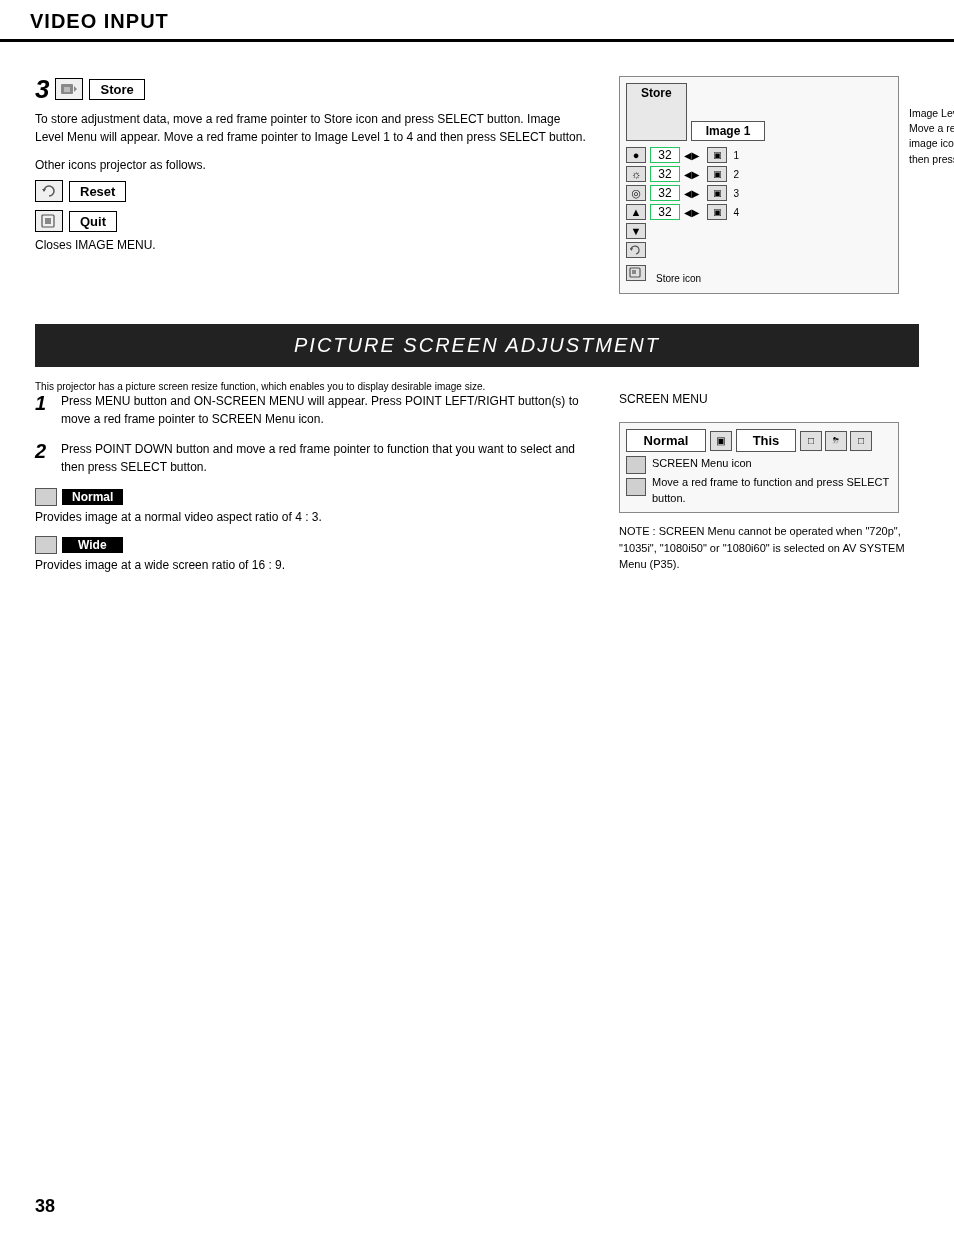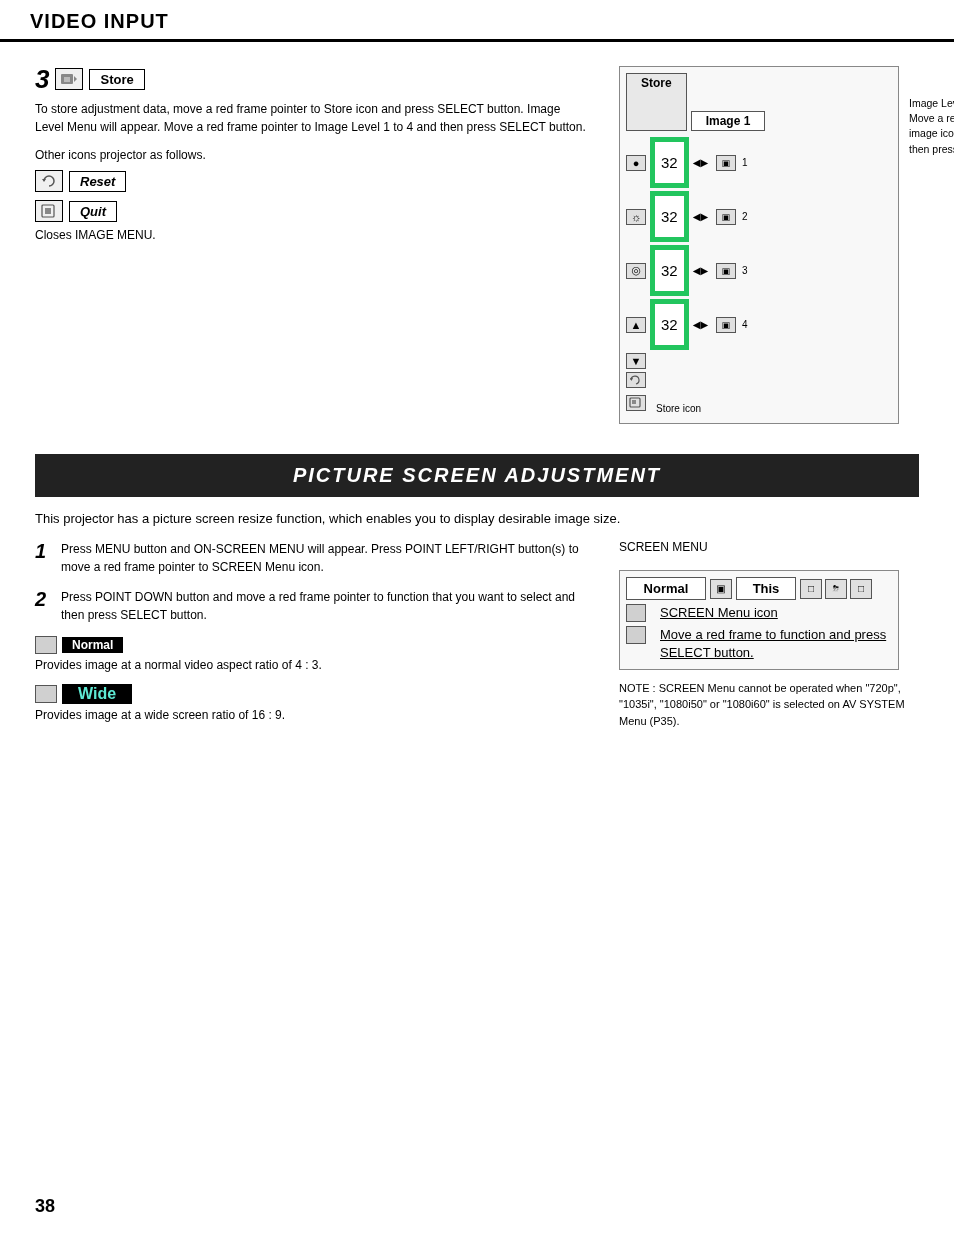--- a/index.html
+++ b/index.html
@@ -9,21 +9,21 @@
       width: 954px;
       min-height: 1235px;
       position: relative;
       font-size: 13px;
       color: #000;
     }
 
     .page-header {
       padding: 10px 30px 6px 30px;
       border-bottom: 3px solid #000;
-      margin-bottom: 4px;
+      margin-bottom: 14px;
     }
     .page-header-title {
       font-size: 20px;
       font-weight: 900;
       letter-spacing: 1px;
     }
 
     .main-content {
       padding: 20px 35px 20px 35px;
     }
@@ -104,23 +104,23 @@
       width: 20px;
       height: 16px;
       border: 1px solid #555;
       display: flex;
       align-items: center;
       justify-content: center;
       font-size: 11px;
       background: #e0e0e0;
     }
     .diag-value {
-      border: 5px solid #22c55e;
-      padding: 12px 6px;
-      font-size: 15px;
+      border: 1px solid #22c55e;
+      padding: 0 6px;
+      font-size: 12px;
       background: #fff;
       min-width: 30px;
       text-align: center;
     }
     .diag-arrow {
       font-size: 10px;
     }
     .diag-level-icon {
       width: 20px;
       height: 16px;
@@ -133,29 +133,28 @@
       margin-left: 4px;
     }
 
     
     .psa-header {
       background: #222;
       color: #fff;
       text-align: center;
       padding: 10px 0;
       font-size: 20px;
-      font-weight: 700;
+      font-weight: 400;
       letter-spacing: 2px;
       font-style: italic;
       margin-bottom: 14px;
     }
 
     .psa-intro {
-      font-size: 13px;
-      margin-bottom: 14px;
+      font-size: 10px;
     }
 
     .psa-body {
       display: flex;
       gap: 30px;
     }
     .psa-left {
       flex: 1;
     }
     .psa-right {
@@ -182,23 +181,23 @@
       display: inline-block;
       background: #000;
       color: #fff;
       padding: 1px 10px;
       font-size: 12px;
       font-weight: bold;
     }
     .wide-label {
       display: inline-block;
       background: #000;
-      color: #5eead4;
+      color: #ffffff;
       padding: 1px 16px;
-      font-size: 16px;
+      font-size: 12px;
       font-weight: bold;
     }
 
     .icon-row-small {
       display: flex;
       align-items: center;
       gap: 5px;
       margin-bottom: 4px;
     }
     .small-icon-box {
@@ -270,24 +269,22 @@
       gap: 6px;
       margin-bottom: 4px;
     }
     .sm-small-icon {
       width: 20px;
       height: 18px;
       border: 1.5px solid #555;
       background: #d0d0d0;
     }
     .screen-menu-annotation {
-      font-size: 13px;
+      font-size: 11px;
       line-height: 1.4;
-      margin-left: 8px;
-      text-decoration: underline;
     }
 
     .note-box {
       font-size: 11px;
       line-height: 1.5;
       margin-top: 10px;
     }
 
     
     .page-footer {
@@ -310,21 +307,20 @@
       font-weight: bold;
       font-style: italic;
       line-height: 1;
     }
 
     .sub-icon-row {
       display: flex;
       align-items: center;
       gap: 6px;
       margin: 8px 0 4px 0;
-      font-style: italic;
     }
   </style>
 </head>
 <body>
 
 <div class="page-header">
   <span class="page-header-title">VIDEO INPUT</span>
 </div>
 
 <div class="main-content">

